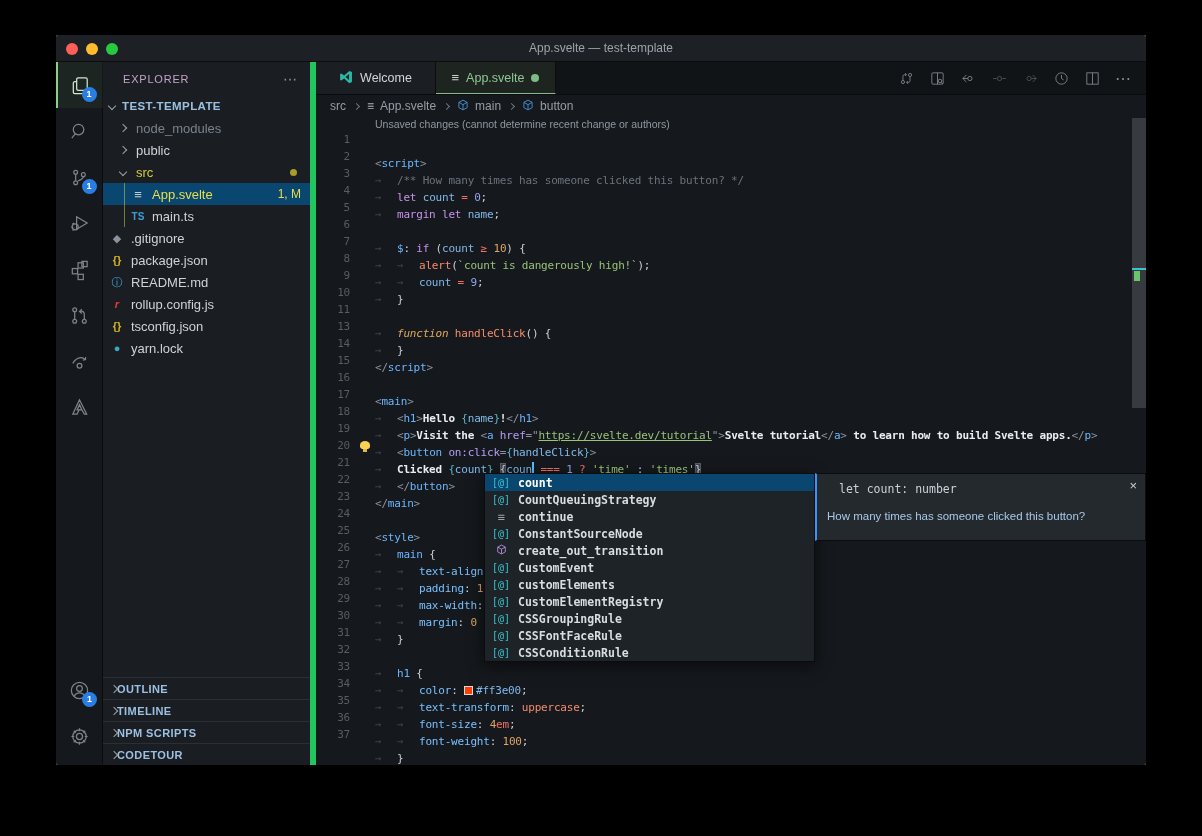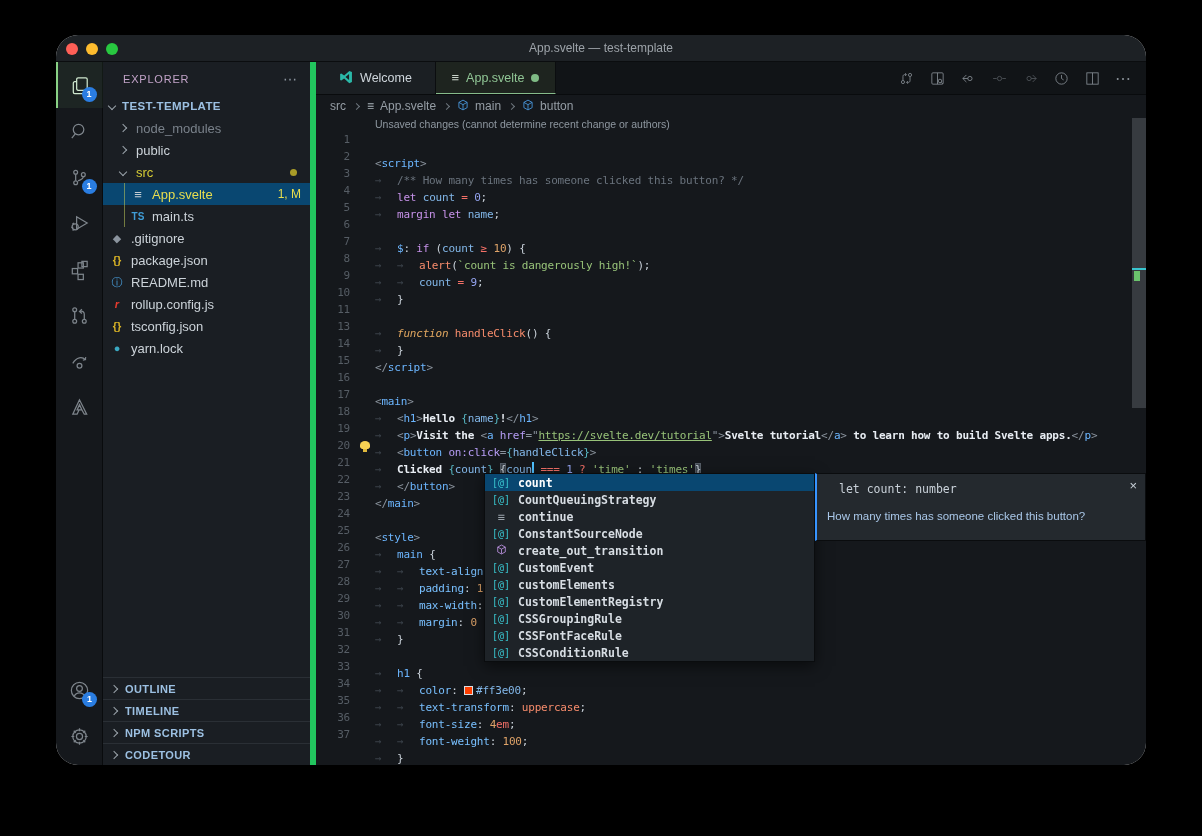--- a/index.html
+++ b/index.html
@@ -1,19 +1,19 @@
 <!DOCTYPE html>
 <html><head>
 <meta charset="utf-8">
 <style>
   * { margin:0; padding:0; box-sizing:border-box; }
   html,body { width:1202px; height:836px; background:#000; overflow:hidden;
               font-family:"Liberation Sans", sans-serif; }
   .window { position:absolute; left:56px; top:35px; width:1090px; height:730px;
-            background:#e5e5e5; border-radius:22px; overflow:hidden;
+            background:#e5e5e5; border-radius:2px; overflow:hidden;
             box-shadow:0 20px 60px rgba(0,0,0,.8); }
   
   .titlebar { position:relative; height:27px; background:#1d2125; border-bottom:1px solid #0b0d0f; }
   .traffic { position:absolute; top:8px; left:10px; display:flex; gap:8px; }
   .tl { width:12px; height:12px; border-radius:50%; }
   .tl.red{background:#ff5f57}.tl.yellow{background:#febc2e}.tl.green{background:#28c840}
   .win-title { position:absolute; left:0; right:0; top:0; height:27px; line-height:27px;
                text-align:center; color:#9da3a9; font-size:12px; }
   
   .main { position:absolute; top:27px; left:0; right:0; bottom:0; display:flex; }
@@ -52,21 +52,21 @@
   .guide { position:absolute; left:21px; top:0; bottom:0; width:1px; background:rgba(190,200,90,.55); }
   .ficon { width:16px; text-align:center; margin-right:6px; font-size:11px; flex:none; }
   .fi-svelte { color:#c5cdd3; font-size:13px; }
   .fi-ts { color:#3f9cd6; font-weight:bold; font-size:10px; }
   .fi-git { color:#8b949e; }
   .fi-json { color:#d6b126; font-weight:bold; }
   .fi-info { color:#4ba3e3; }
   .fi-rollup { color:#e63b2e; font-weight:bold; font-style:italic; }
   .fi-yarn { color:#3aa8c1; }
   .sb-sections { position:absolute; left:0; right:0; bottom:0; }
-  .section { height:22px; display:flex; align-items:center; gap:8px; padding-left:8px;
+  .section { height:22px; display:flex; align-items:center; padding-left:8px;
              border-top:1px solid #2a2f35; font-weight:bold; font-size:11px; color:#9cc0e2; letter-spacing:.4px; }
   
   .editor { flex:1; position:relative; background:#15181c; }
   .tabbar { height:33px; background:#111417; display:flex; border-bottom:1px solid #090b0d; }
   .tab { width:120px; display:flex; align-items:center; justify-content:center; gap:7px;
          font-size:12.5px; color:#cfd6dc; background:#1b1f23; border-right:1px solid #0b0d0f; }
   .tab.active { background:#1e241f; color:#90c695; border-bottom:1px solid #86bb8b; }
   .tab .ticon { font-size:13px; color:#b9c2ca; }
   .tab.active .ticon { color:#c8d2c8; }
   .mod-dot { width:8px; height:8px; border-radius:50%; background:#7fbb85; }

